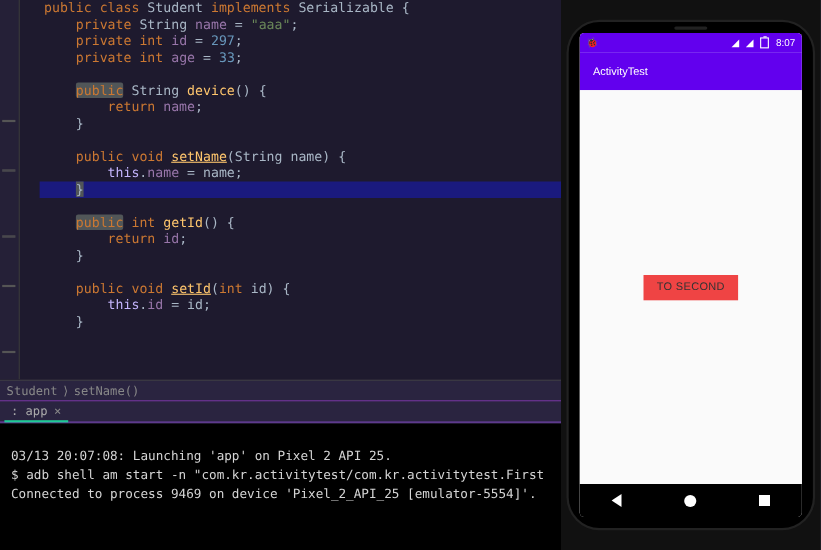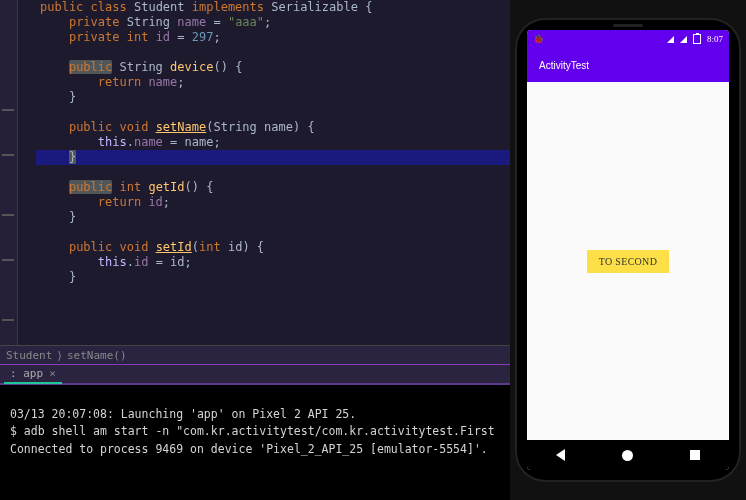--- a/index.html
+++ b/index.html
@@ -145,46 +145,46 @@
   background: #6200ee;
   display: flex;
   justify-content: space-between;
   align-items: center;
   padding: 0 6px;
   color: #fff;
   font-size: 9px;
   font-family: sans-serif;
 }
 .status-left { display: flex; gap: 4px; }
-.status-right { display: flex; gap: 6px; align-items: center; font-family: Liberation Serif, serif; }
+.status-right { display: flex; gap: 6px; align-items: center; }
 .app-bar {
   height: 34px;
   background: #6200ee;
   color: #fff;
   font-family: sans-serif;
   font-size: 10px;
   font-weight: 500;
   display: flex;
   align-items: center;
   padding-left: 12px;
 }
 .app-content {
   flex: 1;
   display: flex;
   align-items: center;
   justify-content: center;
   background: #fafafa;
 }
 .phone-button {
-  background: #fde047;
+  background: #ef4444;
   color: #333;
   border: none;
   padding: 6px 12px;
   font-size: 10px;
-  font-family: Liberation Serif, serif;
+  font-family: Liberation Sans, sans-serif;
   letter-spacing: 0.3px;
 }
 .nav-bar {
   height: 30px;
   background: #000;
   display: flex;
   justify-content: space-around;
   align-items: center;
   color: #fff;
 }
@@ -229,20 +229,21 @@
     <div class="gutter">
       <div class="gutter-mark" style="top:109px"></div>
       <div class="gutter-mark" style="top:154px"></div>
       <div class="gutter-mark" style="top:214px"></div>
       <div class="gutter-mark" style="top:259px"></div>
       <div class="gutter-mark" style="top:319px"></div>
     </div>
     <div class="code-line"><span class="kw-orange">public</span> <span class="kw-orange">class</span> <span class="classname">Student</span> <span class="kw-orange">implements</span> <span class="classname">Serializable</span> <span class="brace">{</span></div>
     <div class="code-line">    <span class="kw-orange">private</span> <span class="type">String</span> <span class="field">name</span> <span>=</span> <span class="string">"aaa"</span><span>;</span></div>
     <div class="code-line">    <span class="kw-orange">private</span> <span class="kw-orange">int</span> <span class="field">id</span> <span>=</span> <span class="number">297</span><span>;</span></div>
+    <div class="code-line">    <span class="kw-orange">private</span> <span class="kw-orange">int</span> <span class="field">age</span> <span>=</span> <span class="number">33</span><span>;</span></div>
     <div class="code-line"></div>
     <div class="code-line">    <span class="kw-public">public</span> <span class="type">String</span> <span class="method-name">device</span><span>()</span> <span class="brace">{</span></div>
     <div class="code-line">        <span class="kw-orange">return</span> <span class="field">name</span><span>;</span></div>
     <div class="code-line">    <span class="brace">}</span></div>
     <div class="code-line"></div>
     <div class="code-line">    <span class="kw-orange">public</span> <span class="kw-orange">void</span> <span class="method-underline">setName</span>(<span class="type">String</span> <span>name</span>) <span class="brace">{</span></div>
     <div class="code-line">        <span class="keyword-this">this</span><span>.</span><span class="field">name</span> <span>=</span> <span>name</span><span>;</span></div>
     <div class="code-line highlighted-line">    <span class="brace" style="background:#515658">}</span></div>
     <div class="code-line"></div>
     <div class="code-line">    <span class="kw-public">public</span> <span class="kw-orange">int</span> <span class="method-name">getId</span><span>()</span> <span class="brace">{</span></div>

